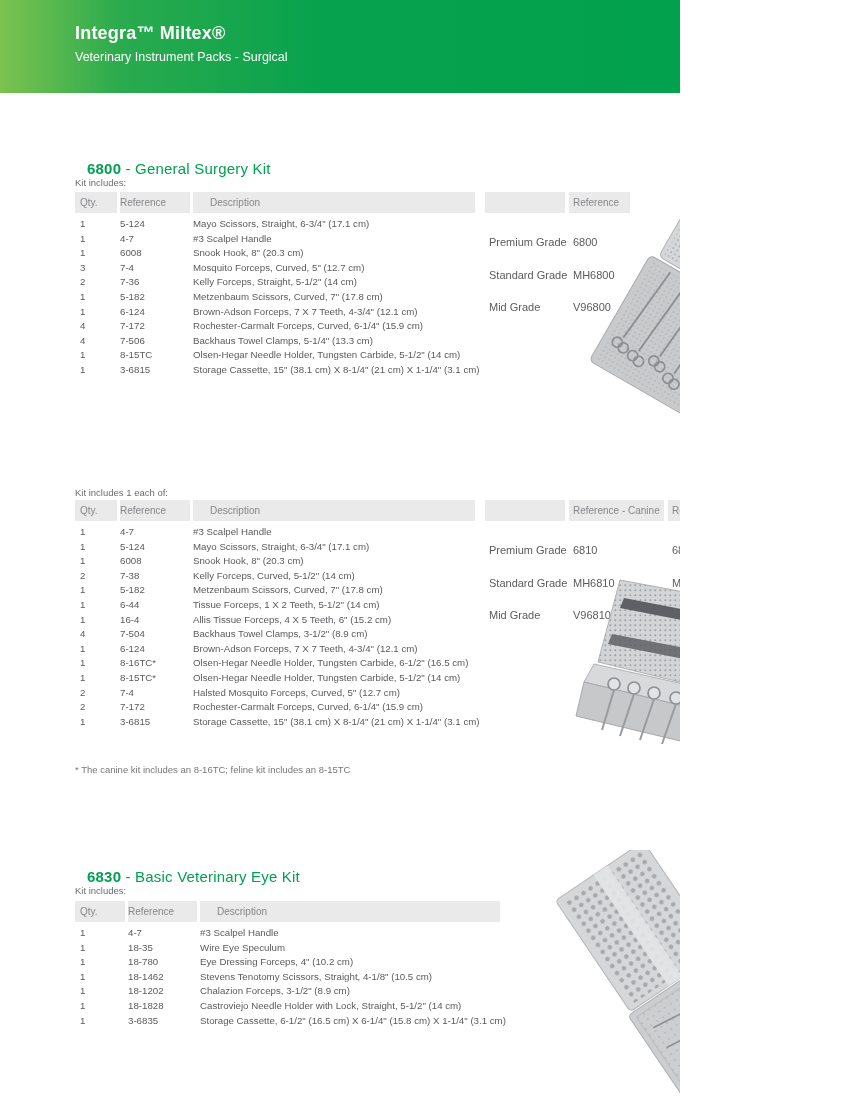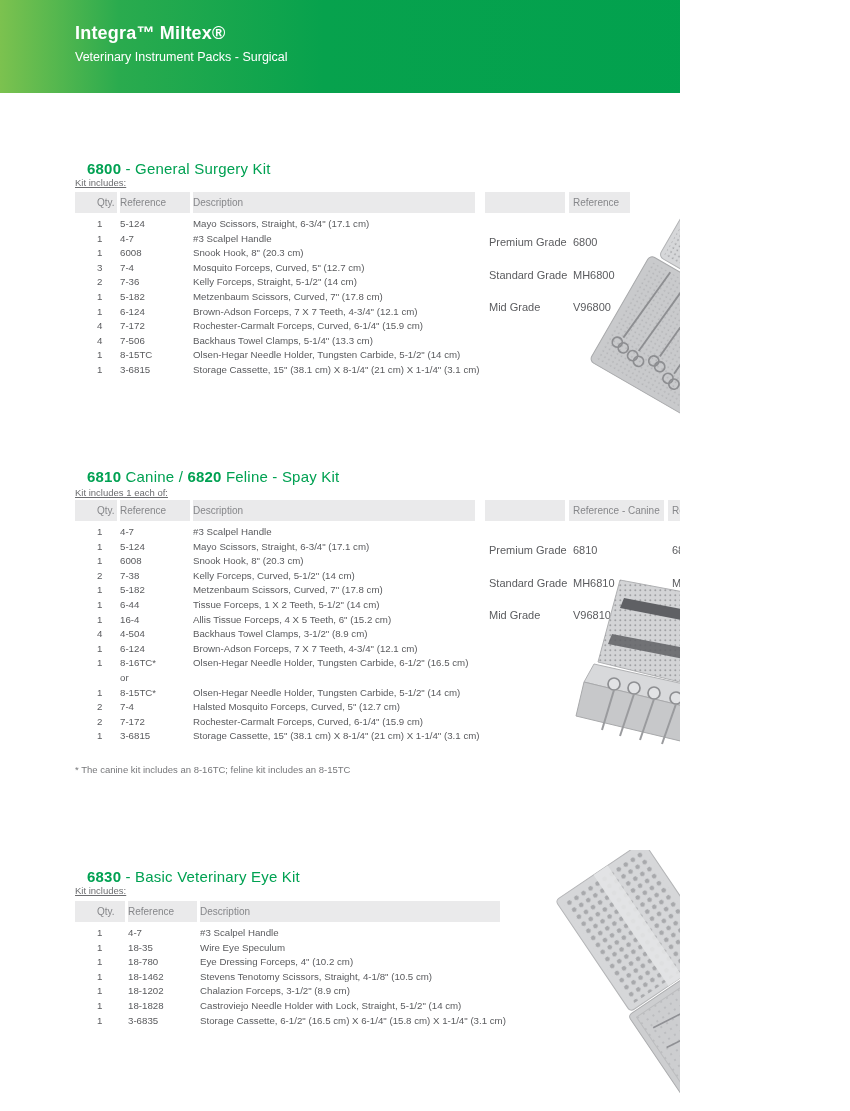--- a/index.html
+++ b/index.html
@@ -11,30 +11,30 @@
   .hdr .brand{position:absolute;left:75px;top:23px;color:#fff;font-size:18px;font-weight:bold;letter-spacing:.2px;}
   .hdr .sub{position:absolute;left:75px;top:50px;color:#fff;font-size:12.5px;text-align:center;}
   .sq{position:absolute;background:rgba(255,255,255,.10);}
   .sq.d{background:rgba(0,92,44,.12);}
   
   .sec{position:absolute;left:0;width:850px;}
   .s1{top:148px;height:300px;} .s2{top:456px;height:370px;} .s3{top:856px;height:260px;}
   .sec-title{position:absolute;left:75px;top:0;margin:12px;font-size:15px;font-weight:normal;
              color:var(--brand,#00a152);letter-spacing:.2px;}
   .sec-title .b{font-weight:bold;}
-  .kit{position:absolute;left:75px;font-size:9.5px;color:#6c6d70;text-decoration:underline;}
+  .kit{position:absolute;left:75px;font-size:9.5px;color:#6c6d70;}
   .s1 .kit{top:29px;} .s2 .kit{top:31px;} .s3 .kit{top:29px;}
   
   table.kt{position:absolute;left:75px;border-collapse:separate;border-spacing:0;table-layout:fixed;}
   .s1 table.kt,.s2 table.kt{top:44px;width:400px;}
   .s3 table.kt{top:45px;width:425px;}
   table.kt th{background:#eaeaeb;color:#86878a;font-weight:normal;text-align:left;font-size:10px;
               height:21px;padding:0;border-right:3px solid #fff;box-sizing:border-box;}
-  table.kt th:last-child{border-right:none;}
-  table.kt th:first-child,table.kt td:first-child{padding-left:22px;}
+  table.kt th:last-child{border-right:none;padding-left:17px;}
+  table.kt th:first-child,table.kt td:first-child{padding-left:5px;}
   .s1 table.kt th:nth-child(1),.s2 table.kt th:nth-child(1){width:45px;}
   .s1 table.kt th:nth-child(2),.s2 table.kt th:nth-child(2){width:73px;}
   .s3 table.kt th:nth-child(1){width:53px;}
   .s3 table.kt th:nth-child(2){width:72px;}
   table.kt td{font-size:9.7px;color:#5a5b5e;padding:0;height:14.6px;line-height:14.6px;
               white-space:nowrap;overflow:visible;}
   table.kt tbody tr:first-child td{padding-top:4px;}
   
   .grades{position:absolute;left:485px;top:44px;display:grid;column-gap:4px;row-gap:0;}
   .g2{grid-template-columns:80px 61px;}
@@ -188,21 +188,20 @@
             <line x1="150" y1="112" x2="146" y2="190"></line>
               <circle cx="143" cy="197" r="5"></circle>
               <circle cx="151" cy="199" r="5"></circle>
           </g>
         </g>
       </svg>
     </figure>
   </section>
 
   <section class="sec s2">
-    <h2 class="sec-title"><span class="b">6810</span><span> Canine / </span><span class="b">6820</span><span> Feline - Spay Kit</span></h2>
     <div class="kit">Kit includes 1 each of:</div>
     <table class="kt">
       <thead>
           <tr>
             <th>Qty.</th>
             <th>Reference</th>
             <th>Description</th>
           </tr>
         </thead>
       <tbody>
@@ -236,37 +235,32 @@
             <td>6-44</td>
             <td>Tissue Forceps, 1 X 2 Teeth, 5-1/2" (14 cm)</td>
           </tr>
           <tr>
             <td>1</td>
             <td>16-4</td>
             <td>Allis Tissue Forceps, 4 X 5 Teeth, 6" (15.2 cm)</td>
           </tr>
           <tr>
             <td>4</td>
-            <td>4-504</td>
+            <td>7-504</td>
             <td>Backhaus Towel Clamps, 3-1/2" (8.9 cm)</td>
           </tr>
           <tr>
             <td>1</td>
             <td>6-124</td>
             <td>Brown-Adson Forceps, 7 X 7 Teeth, 4-3/4" (12.1 cm)</td>
           </tr>
           <tr>
             <td>1</td>
             <td>8-16TC*</td>
             <td>Olsen-Hegar Needle Holder, Tungsten Carbide, 6-1/2" (16.5 cm)</td>
-          </tr>
-          <tr>
-            <td></td>
-            <td>or</td>
-            <td></td>
           </tr>
           <tr>
             <td>1</td>
             <td>8-15TC*</td>
             <td>Olsen-Hegar Needle Holder, Tungsten Carbide, 5-1/2" (14 cm)</td>
           </tr>
           <tr>
             <td>2</td>
             <td>7-4</td>
             <td>Halsted Mosquito Forceps, Curved, 5" (12.7 cm)</td>

